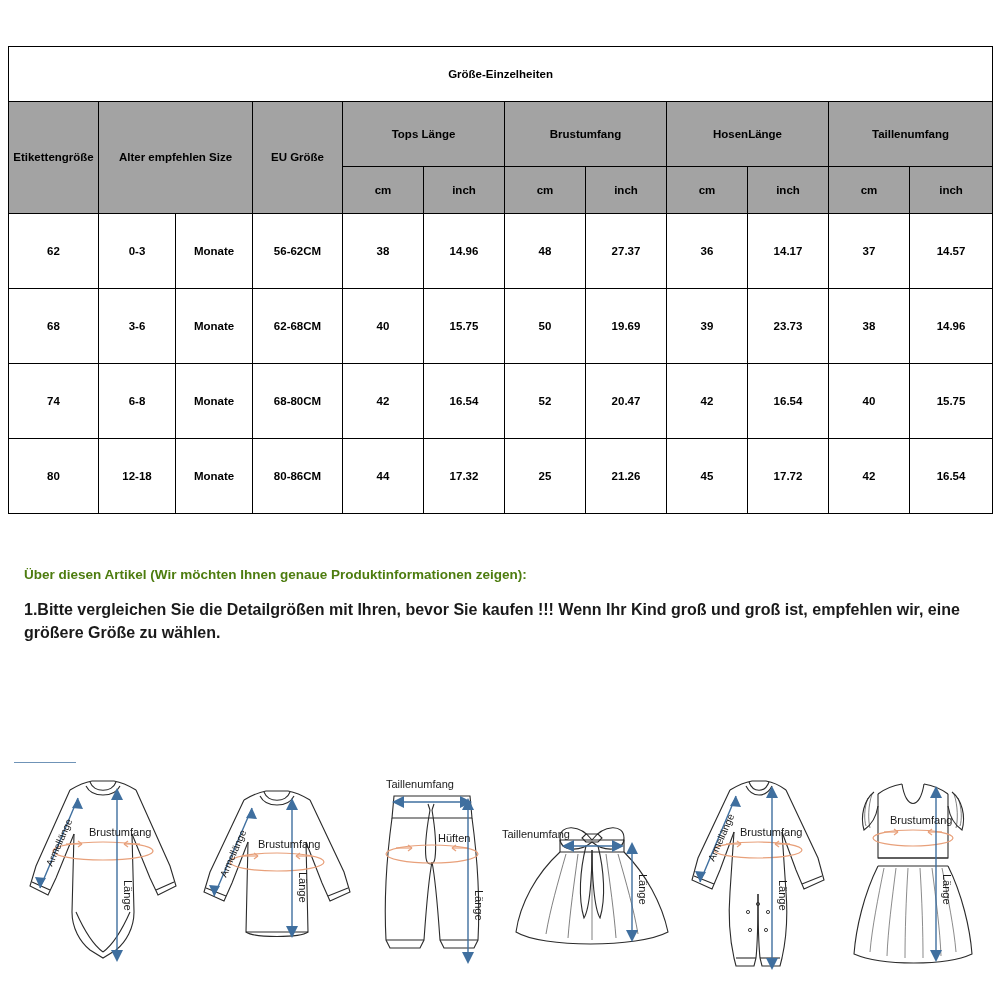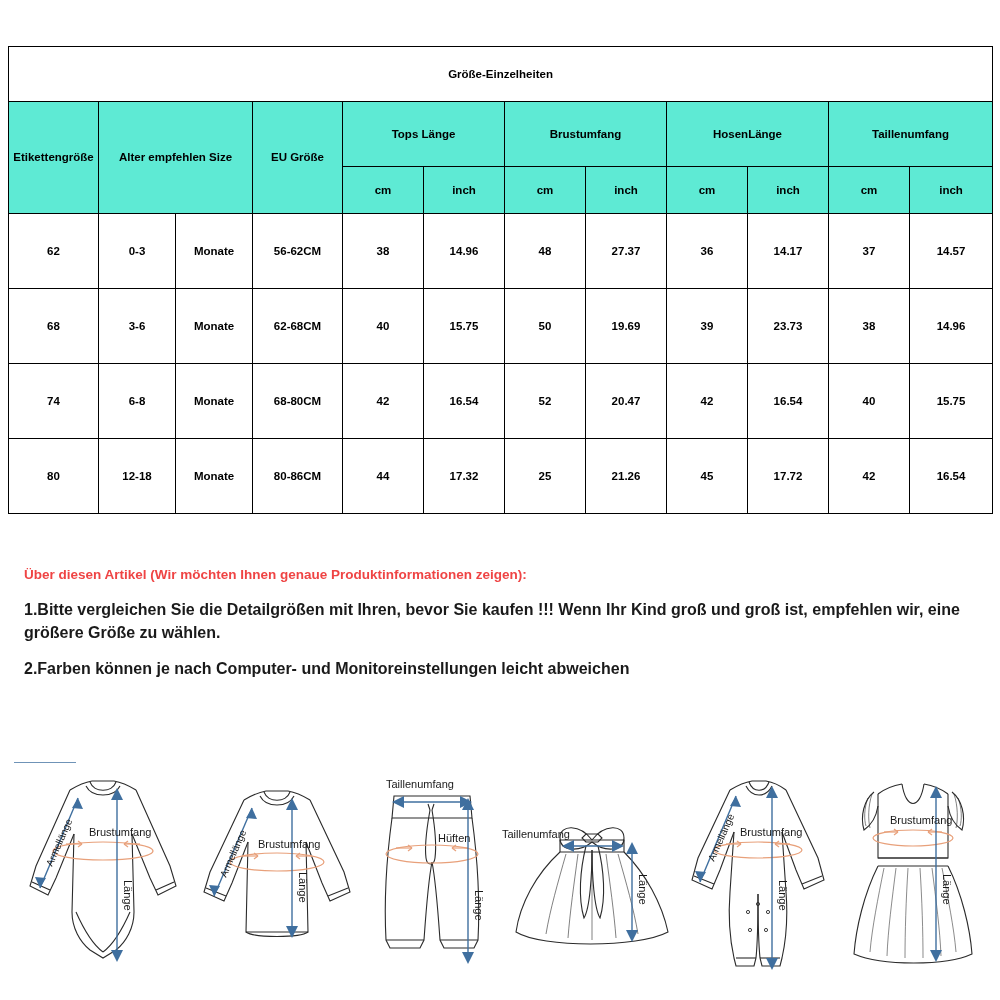--- a/index.html
+++ b/index.html
@@ -41,41 +41,41 @@
   .title-cell {
     height: 50px;
     background: #ffffff;
     font-size: 12px;
     font-weight: bold;
     border-left: 1px solid #000 !important;
     border-right: 1px solid #000 !important;
     border-top: 1px solid #000 !important;
   }
   .hd {
-    background: #5eead4;
+    background: #a3a3a3;
     margin-top: 8px;
   }
   .hd-tall { height: 60px; }
   .hd-sub  { height: 42px; }
   .body-row td {
     height: 70px;
     background: #ffffff;
     font-weight: bold;
     font-size: 12px;
   }
 
   
   .notes {
     position: absolute;
     left: 24px;
     top: 566px;
     width: 952px;
   }
   .notes-heading {
-    color: #ef4444;
+    color: #4d7c0f;
     font-size: 13.5px;
     font-weight: bold;
     margin: 0 0 14px 0;
     line-height: 1.3;
   }
   .note-line {
     font-size: 16px;
     font-weight: bold;
     color: #1a1a1a;
     margin: 0 0 13px 0;
@@ -215,21 +215,20 @@
         <td>42</td>
         <td>16.54</td>
       </tr>
     </tbody>
   </table>
 </div>
 
 <div class="notes">
   <p class="notes-heading">Über diesen Artikel (Wir möchten Ihnen genaue Produktinformationen zeigen):</p>
   <p class="note-line">1.Bitte vergleichen Sie die Detailgrößen mit Ihren, bevor Sie kaufen !!! Wenn Ihr Kind groß und groß ist, empfehlen wir, eine größere Größe zu wählen.</p>
-  <p class="note-line">2.Farben können je nach Computer- und Monitoreinstellungen leicht abweichen</p>
 </div>
 
 <div class="illus-row">
 
   <div class="illus">
     <svg width="178" height="210" viewBox="0 0 178 210">
       <g fill="none" stroke="#2b2b2b" stroke-width="1.1">
 
         <path d="M56,28 L22,104 L16,124 L34,133 L42,116 L60,72"></path>
         <path d="M122,28 L156,104 L162,124 L144,133 L136,116 L118,72"></path>

